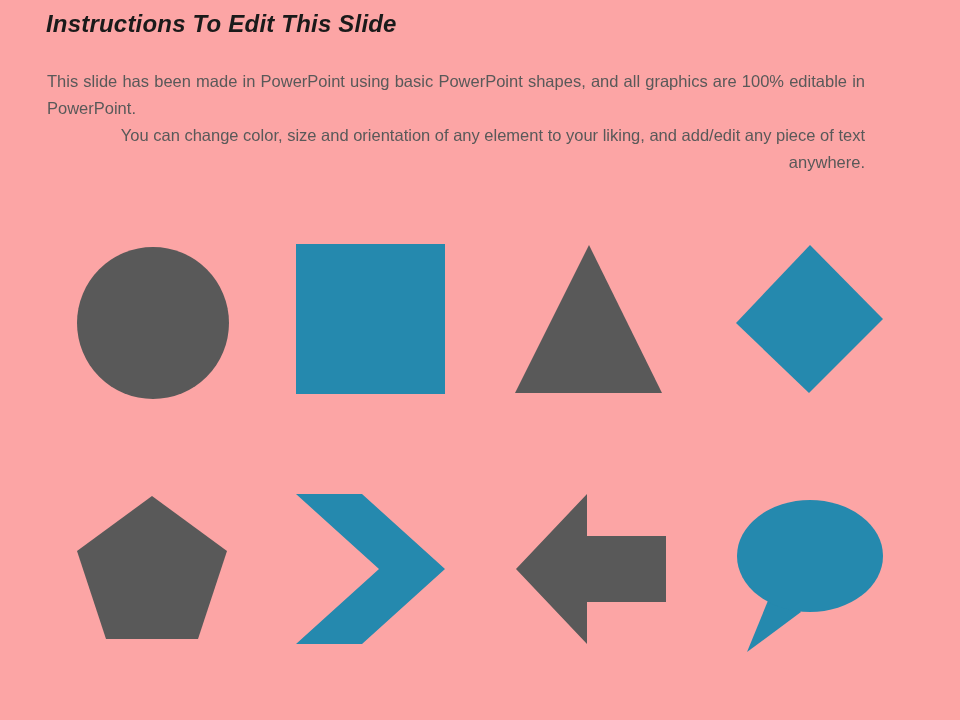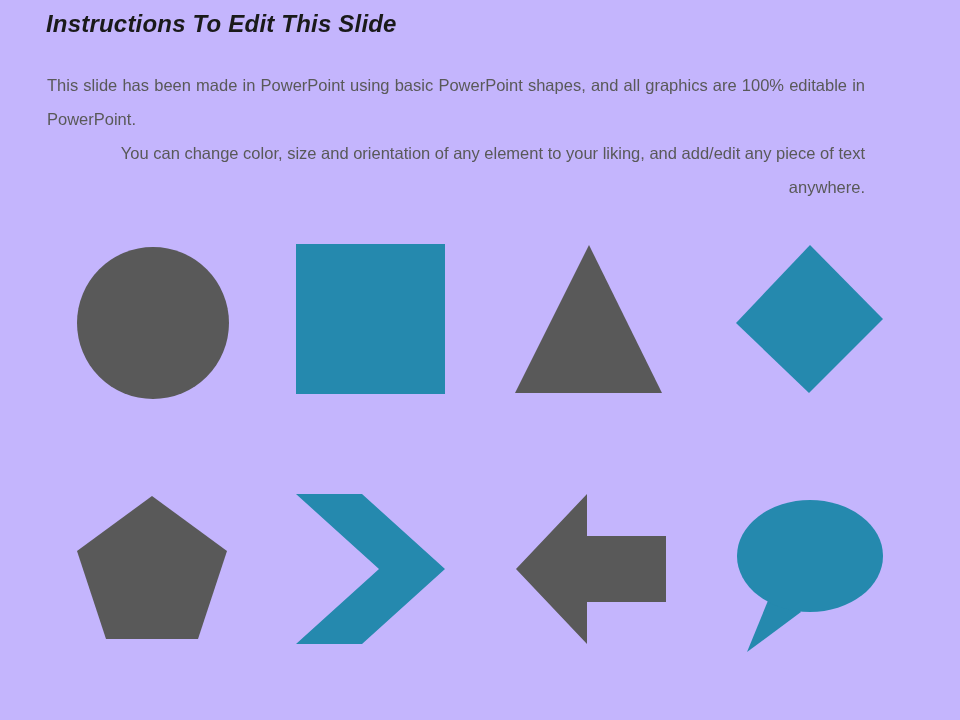--- a/index.html
+++ b/index.html
@@ -30,21 +30,21 @@
     color: #1a1a1a;
     letter-spacing: 0.2px;
     white-space: nowrap;
   }
   #body-copy {
     position: absolute;
     left: 47px;
     top: 68px;
     width: 818px;
     font-size: 16.5px;
-    line-height: 34px;
+    line-height: 27px;
     color: #595959;
   }
   #body-copy .para-justify {
     text-align: justify;
     text-justify: inter-word;
     margin: 0;
   }
   #body-copy .para-plain {
     text-align: right;
     margin: 0;
@@ -61,21 +61,21 @@
   .col-2 { left: 289px; }
   .col-3 { left: 509px; }
   .col-4 { left: 729px; }
   
   .row-1 { top: 238px; }
   .row-2 { top: 488px; }
 </style>
 </head>
 <body>
 
-<div id="slide" style="background: #c4b5fd;">
+<div id="slide" style="background: #fca5a5;">
 
   <div id="slide-title" style="color: rgb(26, 26, 26);">Instructions To Edit This Slide</div>
 
   <div id="body-copy" style="color: rgb(89, 89, 89);">
     <p class="para-justify">This slide has been made in PowerPoint using basic PowerPoint shapes, and all graphics are 100% editable in PowerPoint.</p>
     <p class="para-plain">You can change color, size and orientation of any element to your liking, and add/edit any piece of text anywhere.</p>
   </div>
 
   <div class="shape-cell col-1 row-1">
     <svg width="170" height="170" viewBox="0 0 170 170" aria-hidden="true">

